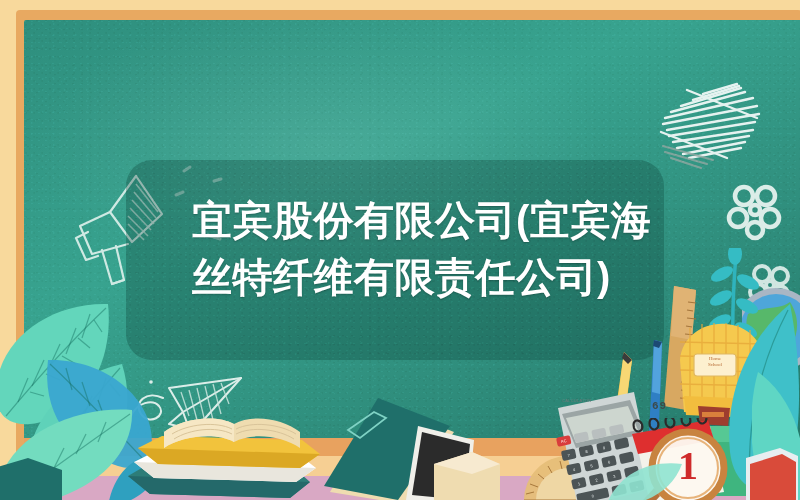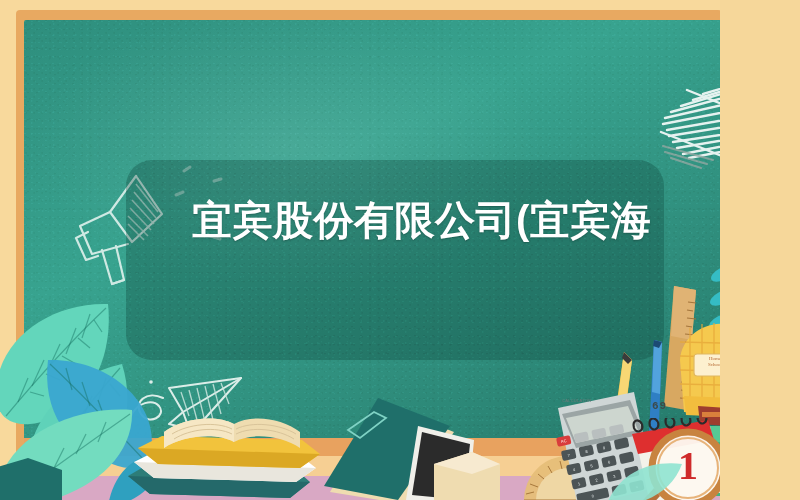--- a/index.html
+++ b/index.html
@@ -1,21 +1,21 @@
 <!DOCTYPE html>
 <html><head>
 <meta charset="utf-8">
 <style>
   html,body{margin:0;padding:0;}
   body{
     width:800px;height:500px;overflow:hidden;
     font-family:"Liberation Sans","DejaVu Sans",sans-serif;
     background:#f6d79a;
   }
-  #stage{position:relative;width:720px;height:500px;overflow:hidden;background:#f6d79a;}
+  #stage{position:relative;width:800px;height:500px;overflow:hidden;background:#f6d79a;}
 
   
   .page-bg{position:absolute;inset:0;background:#f8d99c;}
 
   
   .board-frame{
     position:absolute;left:16px;top:10px;right:-2px;bottom:-2px;
     background:#e8a961;border-radius:4px;
   }
   
@@ -205,20 +205,21 @@
           <path d="M84 12 L92 42"></path>
           <path d="M92 11 L100 32"></path>
       </g>
       <circle cx="22" cy="10" r="1.8" fill="#eef7f4"></circle>
     </svg>
 
     <div class="title-panel"></div>
 
     <div class="title">
       <div>宜宾股份有限公司(宜宾海</div>
+      <div>丝特纤维有限责任公司)</div>
     </div>
   </div>
 
   
   <div class="band-tan"></div>
   <div class="band-peach"></div>
   <div class="band-desk"></div>
 
   
   <svg class="leaf" style="left:-10px;top:298px;width:130px;height:130px;" viewBox="0 0 130 130">

